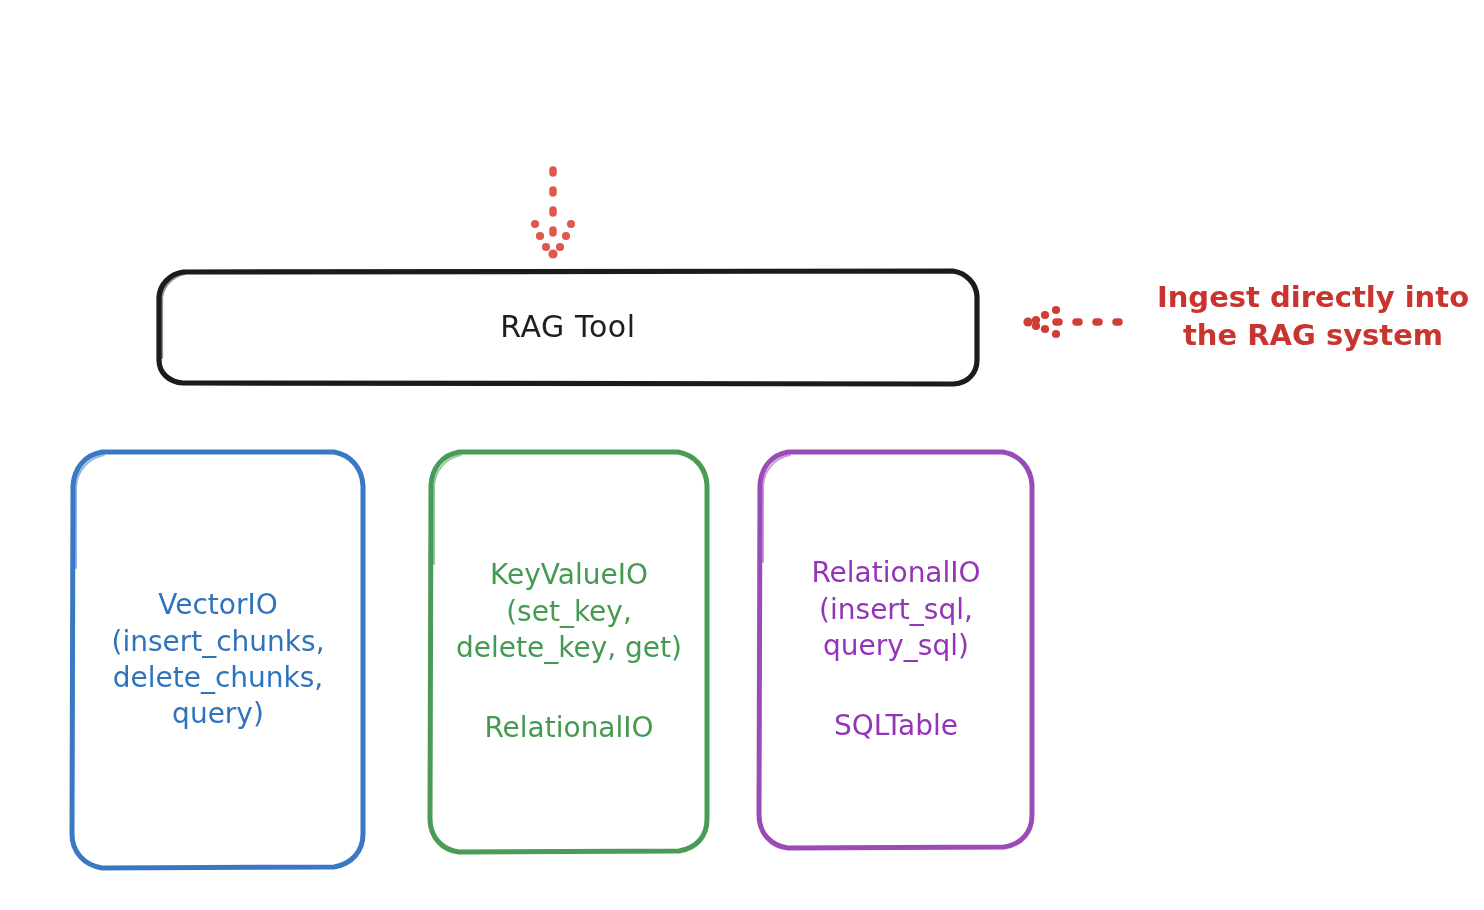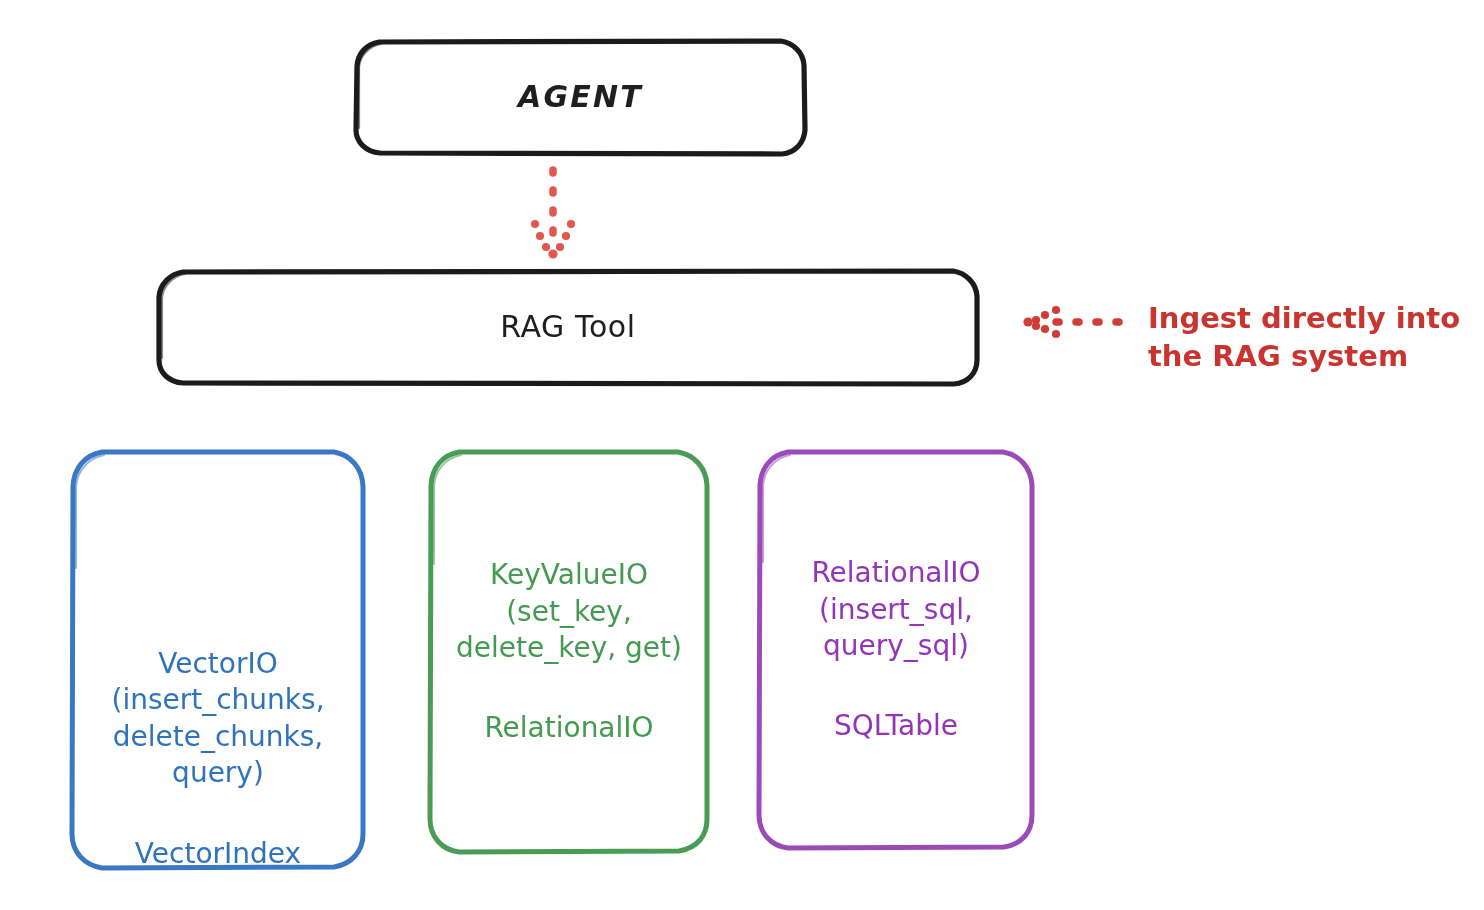--- a/index.html
+++ b/index.html
@@ -80,21 +80,20 @@
     letter-spacing: 0.6px;
     font-weight: 500;
   }
 
   
   #vector-io-node {
     left: 68px;
     top: 448px;
     width: 300px;
     height: 424px;
-    justify-content: flex-end;
   }
   #key-value-io-node {
     left: 426px;
     top: 448px;
     width: 286px;
     height: 408px;
   }
   #relational-io-node {
     left: 755px;
     top: 448px;
@@ -121,65 +120,56 @@
   
   #ingest-annotation {
     position: absolute;
     left: 1148px;
     top: 279px;
     width: 330px;
     color: #c9342f;
     font-size: 29px;
     line-height: 1.3;
     font-weight: 600;
-    text-align: left;
+    text-align: center;
     white-space: pre-line;
     user-select: none;
-    margin-top: 21px;
   }
 
   
   #connectors {
     position: absolute;
     inset: 0;
     z-index: 3;
     pointer-events: none;
   }
 </style>
 </head>
 <body>
 
 <div id="canvas">
 
-  <div class="node" id="agent-node">
-    <svg class="sketch-border" viewBox="0 0 455 118" preserveAspectRatio="none">
-      <path d="M26 4 C14 6 5 15 4 28 L3 92 C3 104 13 114 27 115 L429 116 C442 115 451 105 452 92 L451 27 C450 14 440 5 428 3 L26 4 Z" fill="none" stroke="#1b1b1b" stroke-width="5.2" stroke-linecap="round" stroke-linejoin="round"></path>
-      <path d="M28 6 C17 8 7 17 6 29 L6 90" fill="none" stroke="#1b1b1b" stroke-width="2.2" stroke-linecap="round" opacity="0.55"></path>
-    </svg>
-    <div class="label">AGENT</div>
-  </div>
 
   <div class="node" id="rag-tool-node">
     <svg class="sketch-border" viewBox="0 0 826 118" preserveAspectRatio="none">
       <path d="M28 4 C15 6 5 16 4 29 L4 92 C4 105 14 114 28 115 L799 116 C813 115 822 105 822 92 L822 28 C821 15 811 5 798 3 L28 4 Z" fill="none" stroke="#1b1b1b" stroke-width="5.2" stroke-linecap="round" stroke-linejoin="round"></path>
       <path d="M30 6 C18 8 8 18 7 30 L7 90" fill="none" stroke="#1b1b1b" stroke-width="2.2" stroke-linecap="round" opacity="0.5"></path>
     </svg>
     <div class="label">RAG Tool</div>
   </div>
 
   <div class="node provider" id="vector-io-node">
     <svg class="sketch-border" viewBox="0 0 300 424" preserveAspectRatio="none">
       <path d="M34 4 C17 7 6 20 5 38 L4 386 C4 404 16 417 34 420 L266 419 C284 416 295 403 295 386 L295 38 C294 20 283 7 266 4 L34 4 Z" fill="none" stroke="#3b78c3" stroke-width="5" stroke-linecap="round" stroke-linejoin="round"></path>
       <path d="M36 7 C21 10 9 22 8 39 L8 120" fill="none" stroke="#3b78c3" stroke-width="2" stroke-linecap="round" opacity="0.55"></path>
     </svg>
     <div class="label">VectorIO
 (insert_chunks,
 delete_chunks,
 query)</div>
-    <div class="label secondary">VectorIndex</div>
   </div>
 
   <div class="node provider" id="key-value-io-node">
     <svg class="sketch-border" viewBox="0 0 286 408" preserveAspectRatio="none">
       <path d="M33 4 C16 7 6 20 5 37 L4 371 C4 389 16 402 33 404 L253 403 C271 400 281 388 281 371 L281 37 C280 20 269 7 252 4 L33 4 Z" fill="none" stroke="#4a9b55" stroke-width="5" stroke-linecap="round" stroke-linejoin="round"></path>
       <path d="M35 7 C20 10 9 22 8 38 L8 116" fill="none" stroke="#4a9b55" stroke-width="2" stroke-linecap="round" opacity="0.55"></path>
     </svg>
     <div class="label">KeyValueIO
 (set_key,
 delete_key, get)</div>

